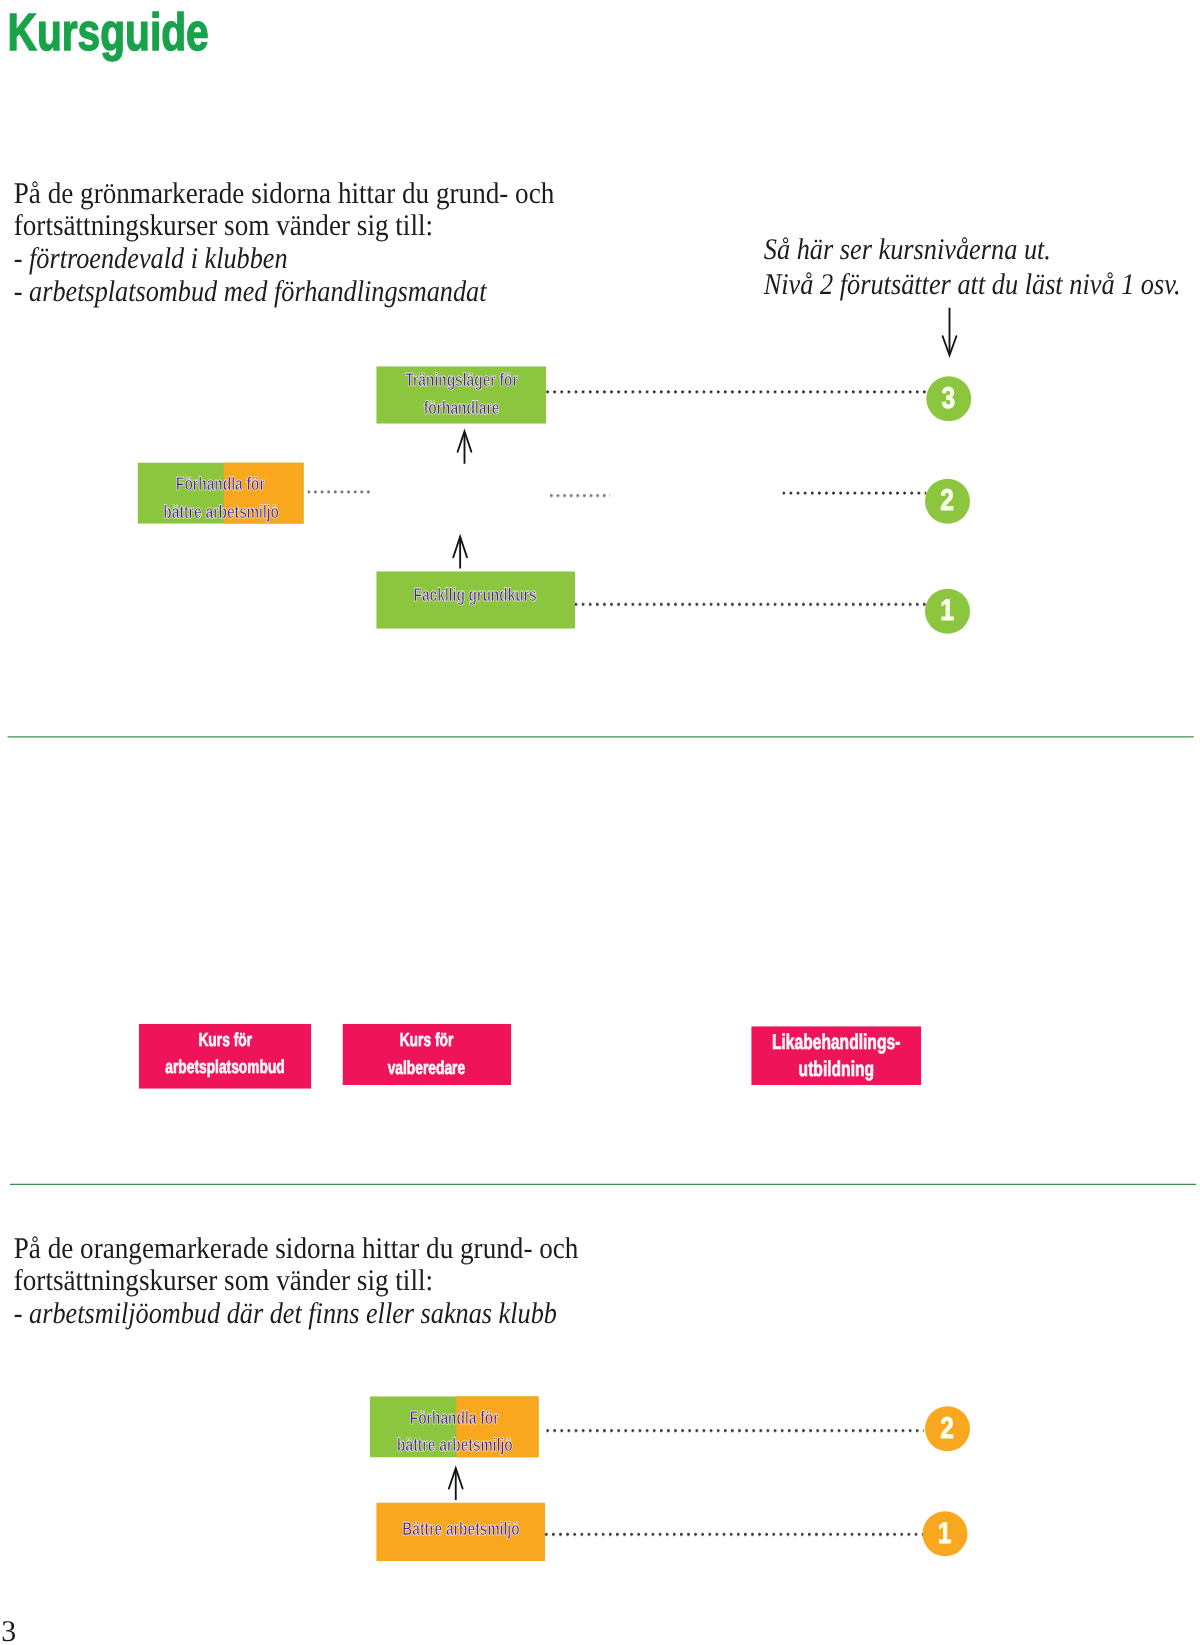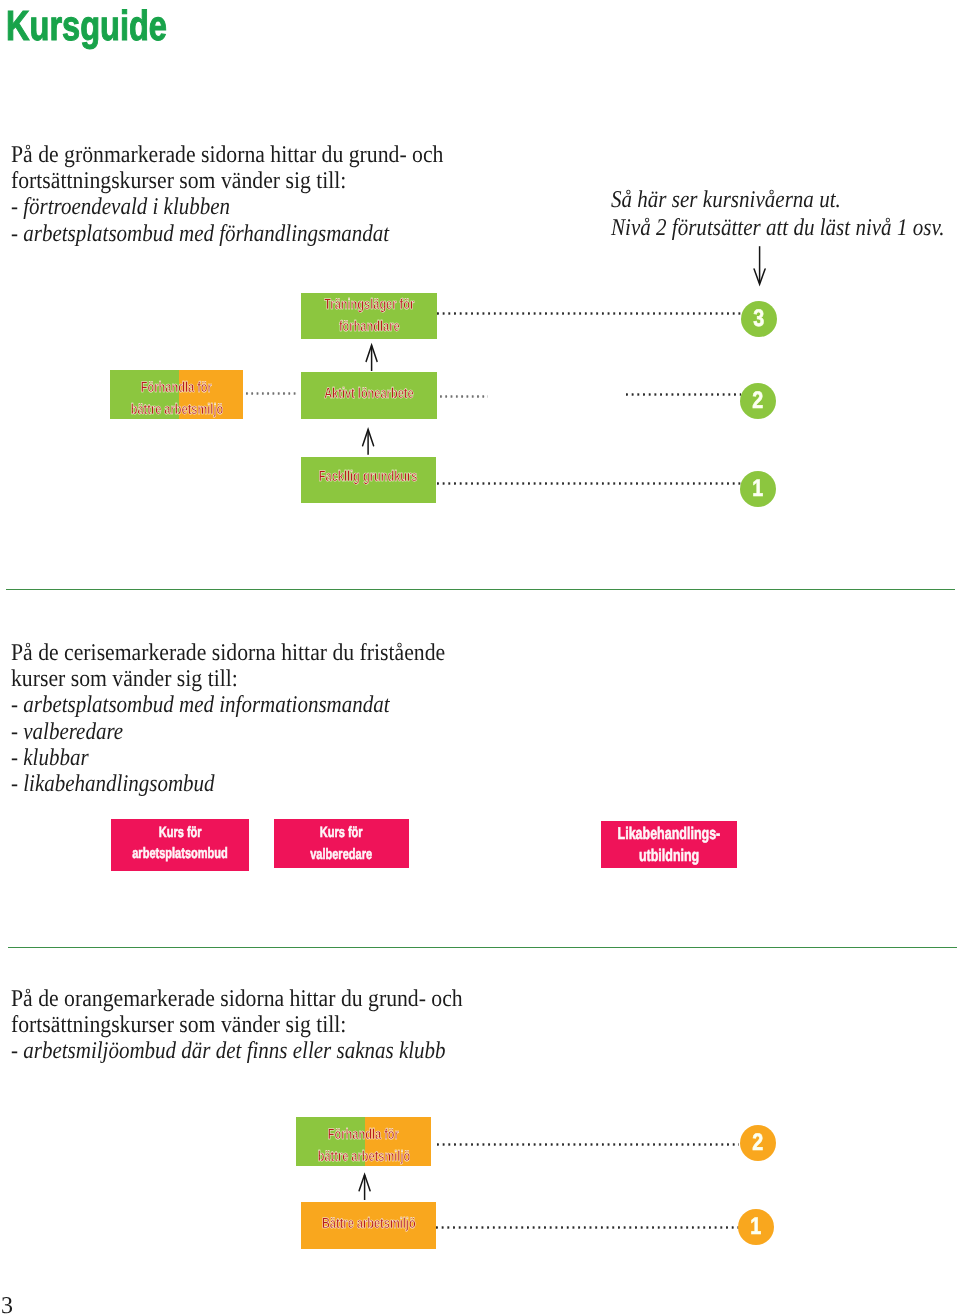--- a/index.html
+++ b/index.html
@@ -26,21 +26,21 @@
   .legend .ln{display:block;white-space:nowrap;height:28px;line-height:28px;
               transform:scaleX(0.877);transform-origin:left center;}
 
   
   .box{position:absolute;overflow:hidden;}
   .box .bg{position:absolute;inset:0;}
   .box .bg2{position:absolute;top:0;bottom:0;right:0;}
   .box.cerise .txt{color:#fdf6f8;}
   .box.cerise .txt span{-webkit-text-stroke:0.55px #fdf6f8;}
   .box .txt{position:relative;width:100%;height:100%;box-sizing:border-box;display:flex;flex-direction:column;
-            align-items:center;justify-content:center;color:#b91c1c;text-align:center;
+            align-items:center;justify-content:center;color:#4c1d95;text-align:center;
             font-family:"Liberation Sans",sans-serif;font-weight:bold;}
   .box .txt span{display:block;white-space:nowrap;transform-origin:center center;
                  transform:scaleX(0.735);
                  -webkit-text-stroke:0.55px #fbffe9;}
 
   
   .circ{position:absolute;border-radius:50%;display:flex;align-items:center;justify-content:center;
         color:#fbfff4;font-family:"Liberation Sans",sans-serif;font-weight:bold;}
   .circ span{display:block;transform-origin:center center;transform:scaleX(0.82);
              -webkit-text-stroke:0.7px #fbffe9;}
@@ -104,60 +104,46 @@
 
   <div class="box" style="left:110px;top:370px;width:133px;height:49px;">
     <div class="bg" style="background-color: rgb(140, 198, 63);"></div>
     <div class="bg2" style="width: 64px; background-color: rgb(249, 167, 30);"></div>
     <div class="txt" style="font-size:15px;line-height:22px;padding-top:8px;">
       <span>Förhandla för</span>
       <span>bättre arbetsmiljö</span>
     </div>
   </div>
 
-  <div class="box" style="left:301px;top:372px;width:136px;height:47px;">
-    <div class="bg" style="background-color: rgb(140, 198, 63);"></div>
-    <div class="txt" style="font-size:15px;line-height:22px;padding-bottom:4px;">
-      <span>Aktivt lönearbete</span>
-    </div>
-  </div>
 
 
   <svg class="arrow" style="left:358px;top:426px;width:20px;height:32px" viewBox="0 0 20 32">
     <path d="M10.1 28.8 L10.1 3.8" stroke="#151515" stroke-width="1.5" fill="none"></path>
     <path d="M4.6 19.8 L10.1 3.4 L15.6 19.8" stroke="#151515" stroke-width="1.5" fill="none" stroke-linecap="round" stroke-linejoin="miter"></path>
   </svg>
 
-  <div class="box" style="left:301px;top:457px;width:135px;height:46px;">
+  <div class="box" style="left:301px;top:457px;width:159px;height:46px;">
     <div class="bg" style="background-color: rgb(140, 198, 63);"></div>
     <div class="txt" style="font-size:15px;line-height:22px;padding-bottom:6px;">
       <span>Fackllig grundkurs</span>
     </div>
   </div>
 
   <div class="circ" style="left: 741px; top: 301px; width: 36px; height: 36px; font-size: 24px; line-height: 24px; background-color: rgb(140, 198, 63);">
     <span>3</span>
   </div>
   <div class="circ" style="left: 740px; top: 383px; width: 36px; height: 36px; font-size: 24px; line-height: 24px; background-color: rgb(140, 198, 63);">
     <span>2</span>
   </div>
   <div class="circ" style="left: 740px; top: 471px; width: 36px; height: 36px; font-size: 24px; line-height: 24px; background-color: rgb(140, 198, 63);">
     <span>1</span>
   </div>
 
   <div class="rule" style="left: 6px; top: 588.6px; width: 949px; background-color: rgb(63, 143, 72);"></div>
 
-  <div class="para" id="intro-cerise" style="left:11px;top:640px;">
-    <span class="ln">På de cerisemarkerade sidorna hittar du fristående</span>
-    <span class="ln">kurser som vänder sig till:</span>
-    <span class="ln it">- arbetsplatsombud med informationsmandat</span>
-    <span class="ln it">- valberedare</span>
-    <span class="ln it">- klubbar</span>
-    <span class="ln it">- likabehandlingsombud</span>
-  </div>
 
   <div class="box cerise" style="left:111px;top:819px;width:138px;height:52px;">
     <div class="bg" style="background-color: rgb(239, 19, 89);"></div>
     <div class="txt" style="font-size:15px;line-height:21px;padding-bottom:4px;">
       <span>Kurs för</span>
       <span>arbetsplatsombud</span>
     </div>
   </div>
   <div class="box cerise" style="left:274px;top:819px;width:135px;height:49px;">
     <div class="bg" style="background-color: rgb(239, 19, 89);"></div>

